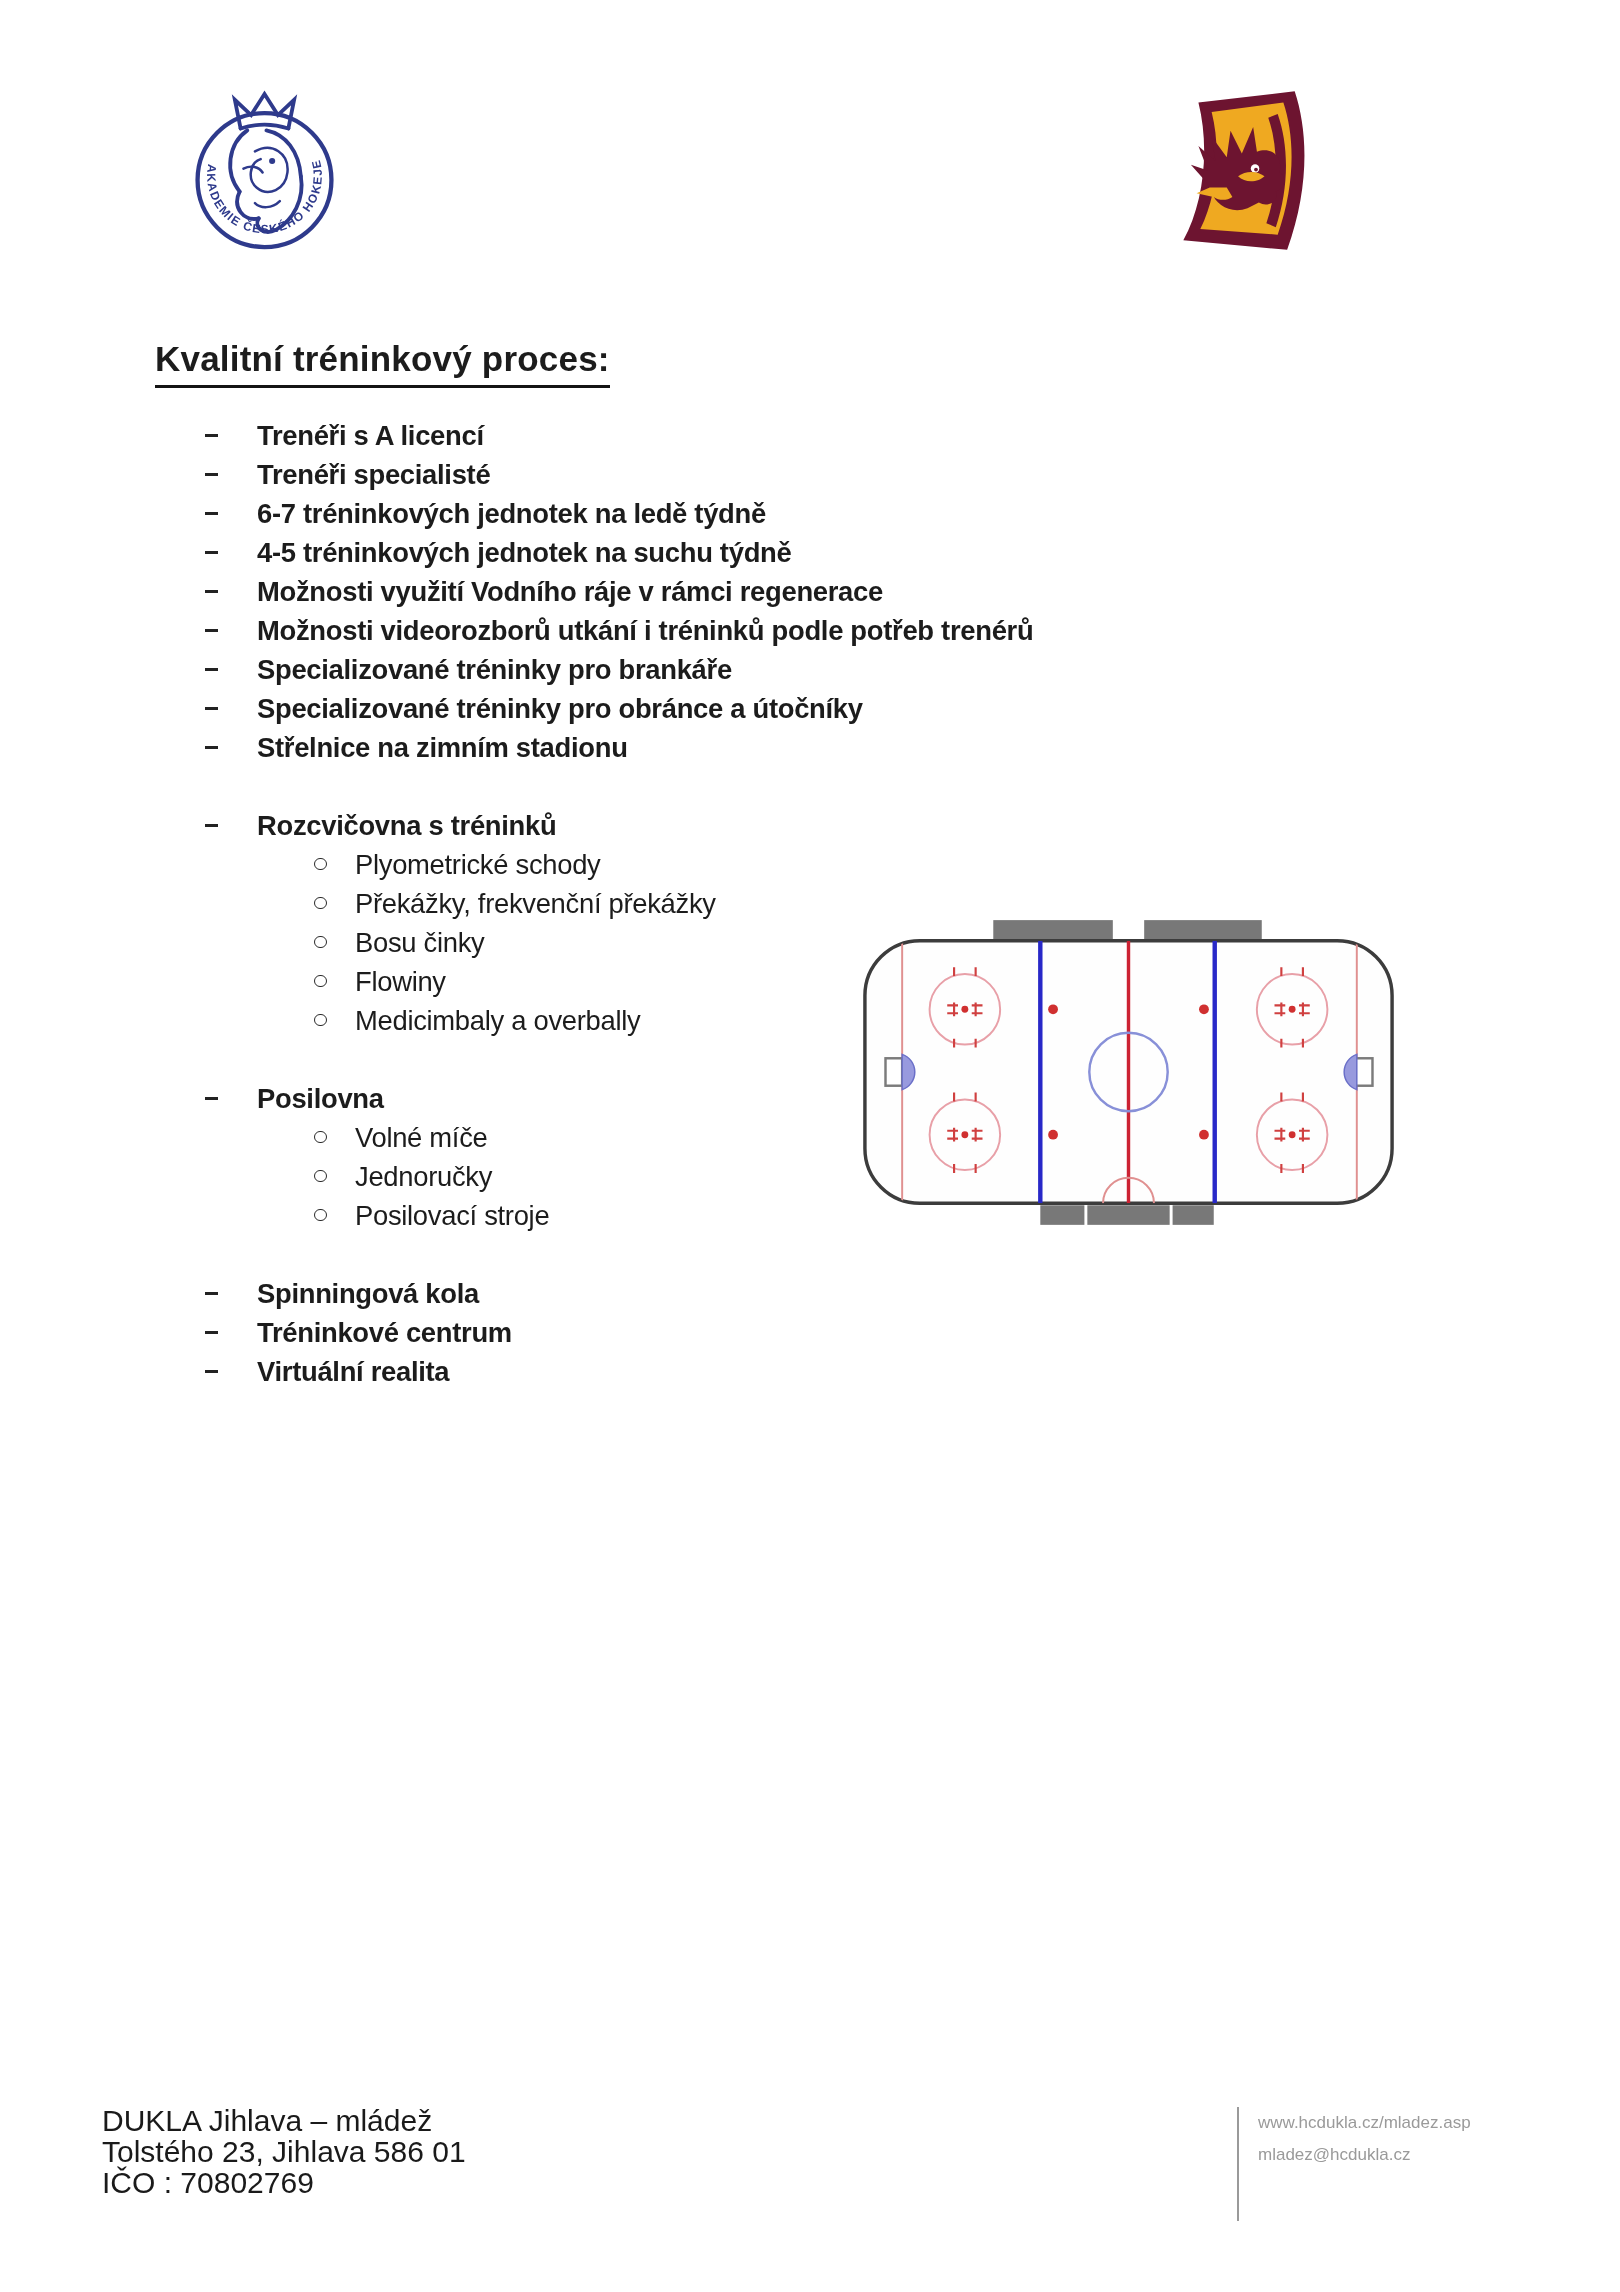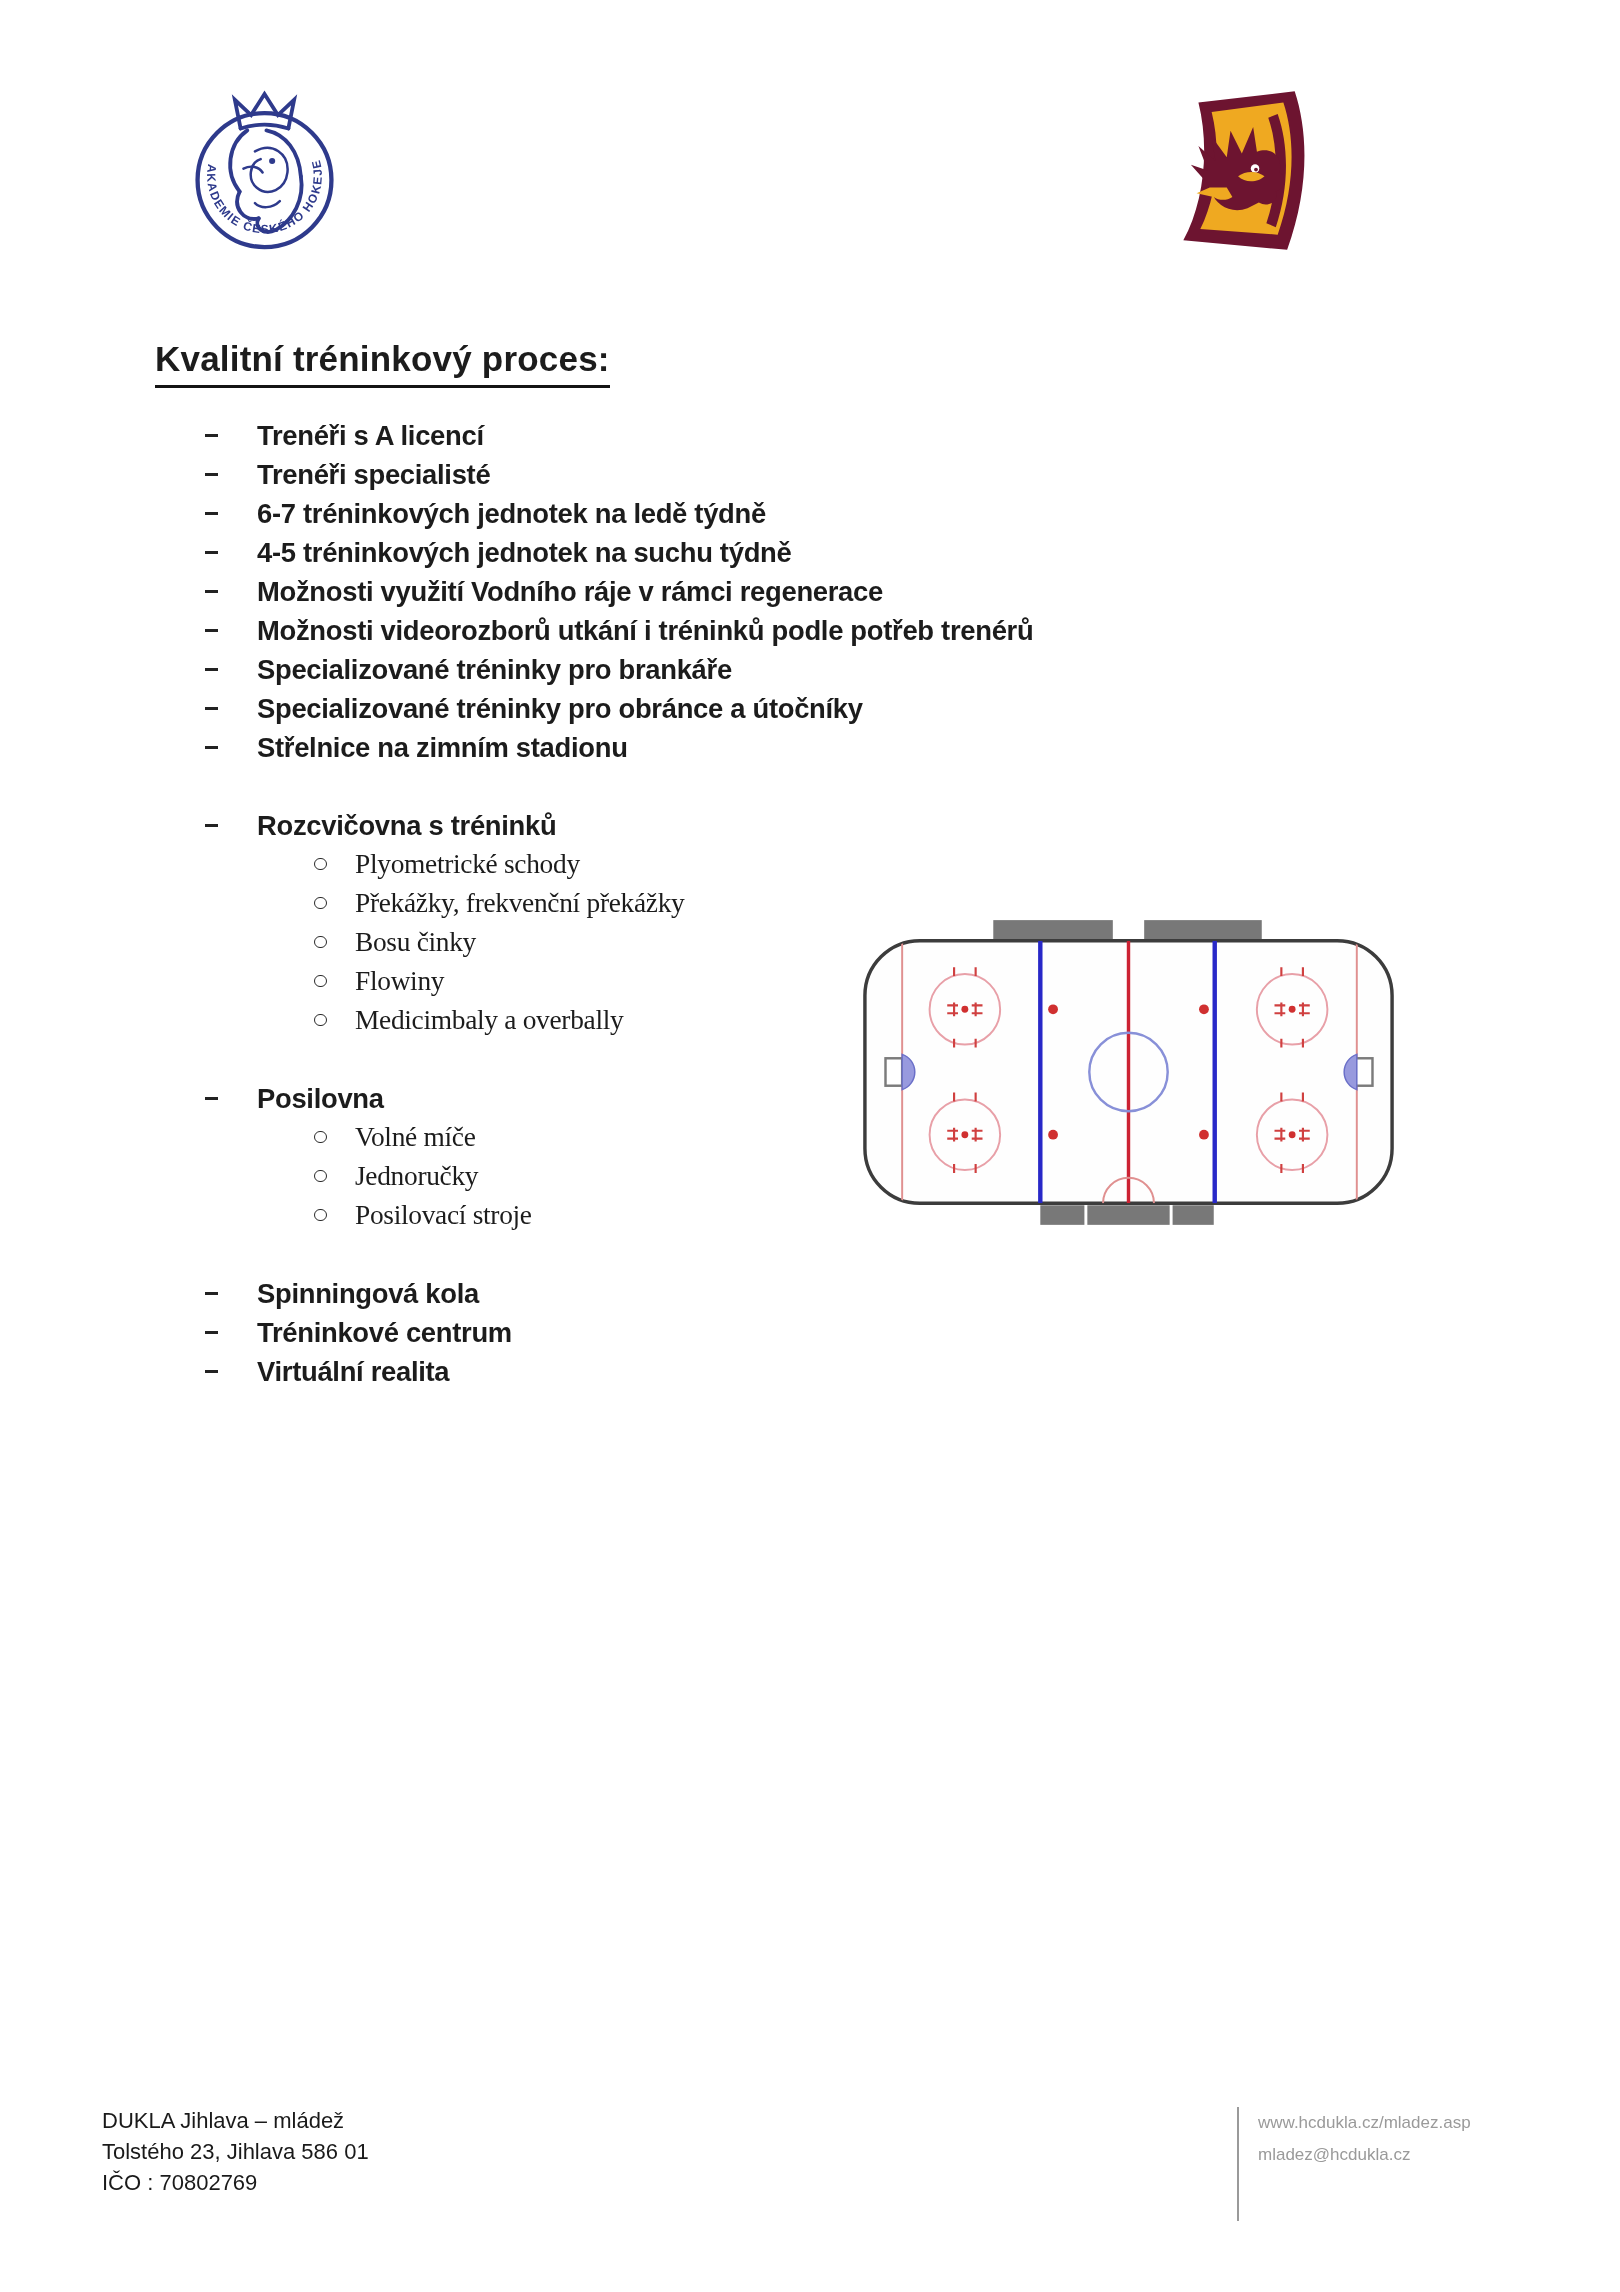--- a/index.html
+++ b/index.html
@@ -21,21 +21,21 @@
   .heading{
     position:absolute; left:155px; top:339px;
     font-size:35px; font-weight:bold; letter-spacing:0.2px;
     border-bottom:3.9px solid #141414; padding-bottom:6px; display:inline-block;
   }
   
   .list{position:absolute; left:203px; top:416px; width:882px;
     font-size:27.4px; letter-spacing:-0.3px; line-height:39px;}
   .item{position:relative; padding-left:54px;font-weight:bold;}
   .item .dash{position:absolute; left:2px; top:17.6px; width:12.7px; height:3.4px; background:#222;}
-  .subitem{position:relative; margin-left:111px; padding-left:41px;font-family:Liberation Serif, serif;}
+  .subitem{position:relative; margin-left:111px; padding-left:41px;}
   .subitem .circ{position:absolute; left:0px; top:12.7px; width:10.8px; height:10.8px;
     border:1.6px solid #2a2a2a; border-radius:50%; background:#fff;}
   .gap{margin-top:39px;}
   
   .rink-wrap{position:absolute; left:861px; top:917px; width:535px; height:310px;}
   .rk-border{fill:#fefefe; stroke:var(--border-gray); stroke-width:3.5;}
   .rk-red{stroke:var(--rink-red); stroke-width:3.5; fill:none;}
   .rk-blue{stroke:var(--rink-blue); stroke-width:4.5; fill:none;}
   .rk-pink{stroke:var(--rink-pink); stroke-width:2; fill:none;}
   .rk-lblue{stroke:var(--rink-lblue); stroke-width:2.5; fill:none;}
@@ -47,21 +47,21 @@
   .rk-goal{fill:#ffffff; stroke:#7b7b7b; stroke-width:2.5;}
   
   .nv{stroke:var(--navy); fill:none; stroke-width:4; stroke-linecap:round;}
   .nv-thin{stroke:var(--navy); fill:none; stroke-width:2.6; stroke-linecap:round;}
   .nv-fill{fill:var(--navy);}
   .ring{fill:#ffffff; stroke:var(--navy); stroke-width:4.5;}
   .arc-text{fill:var(--navy); font-size:12.5px; font-weight:bold; letter-spacing:1.4px;
     font-family:"Liberation Sans",sans-serif;}
   .mar{fill:var(--maroon);} .gld{fill:var(--gold);}
   
-  .footer-left{position:absolute; left:102px; top:2105px; font-size:22px; line-height:31px; color:#1a1a1a;}
+  .footer-left{position:absolute; left:102px; top:2105px; font-size:30px; line-height:31px; color:#1a1a1a;}
   .footer-right{position:absolute; left:1237px; top:2107px; height:114px;
     border-left:2px solid var(--footer-gray); padding-left:19px;
     font-size:17px; line-height:32px; color:var(--footer-gray);}
 </style>
 </head>
 <body>
 
 <div class="page">
 
   <svg class="logo-left" viewBox="0 0 160 174" aria-hidden="true">

